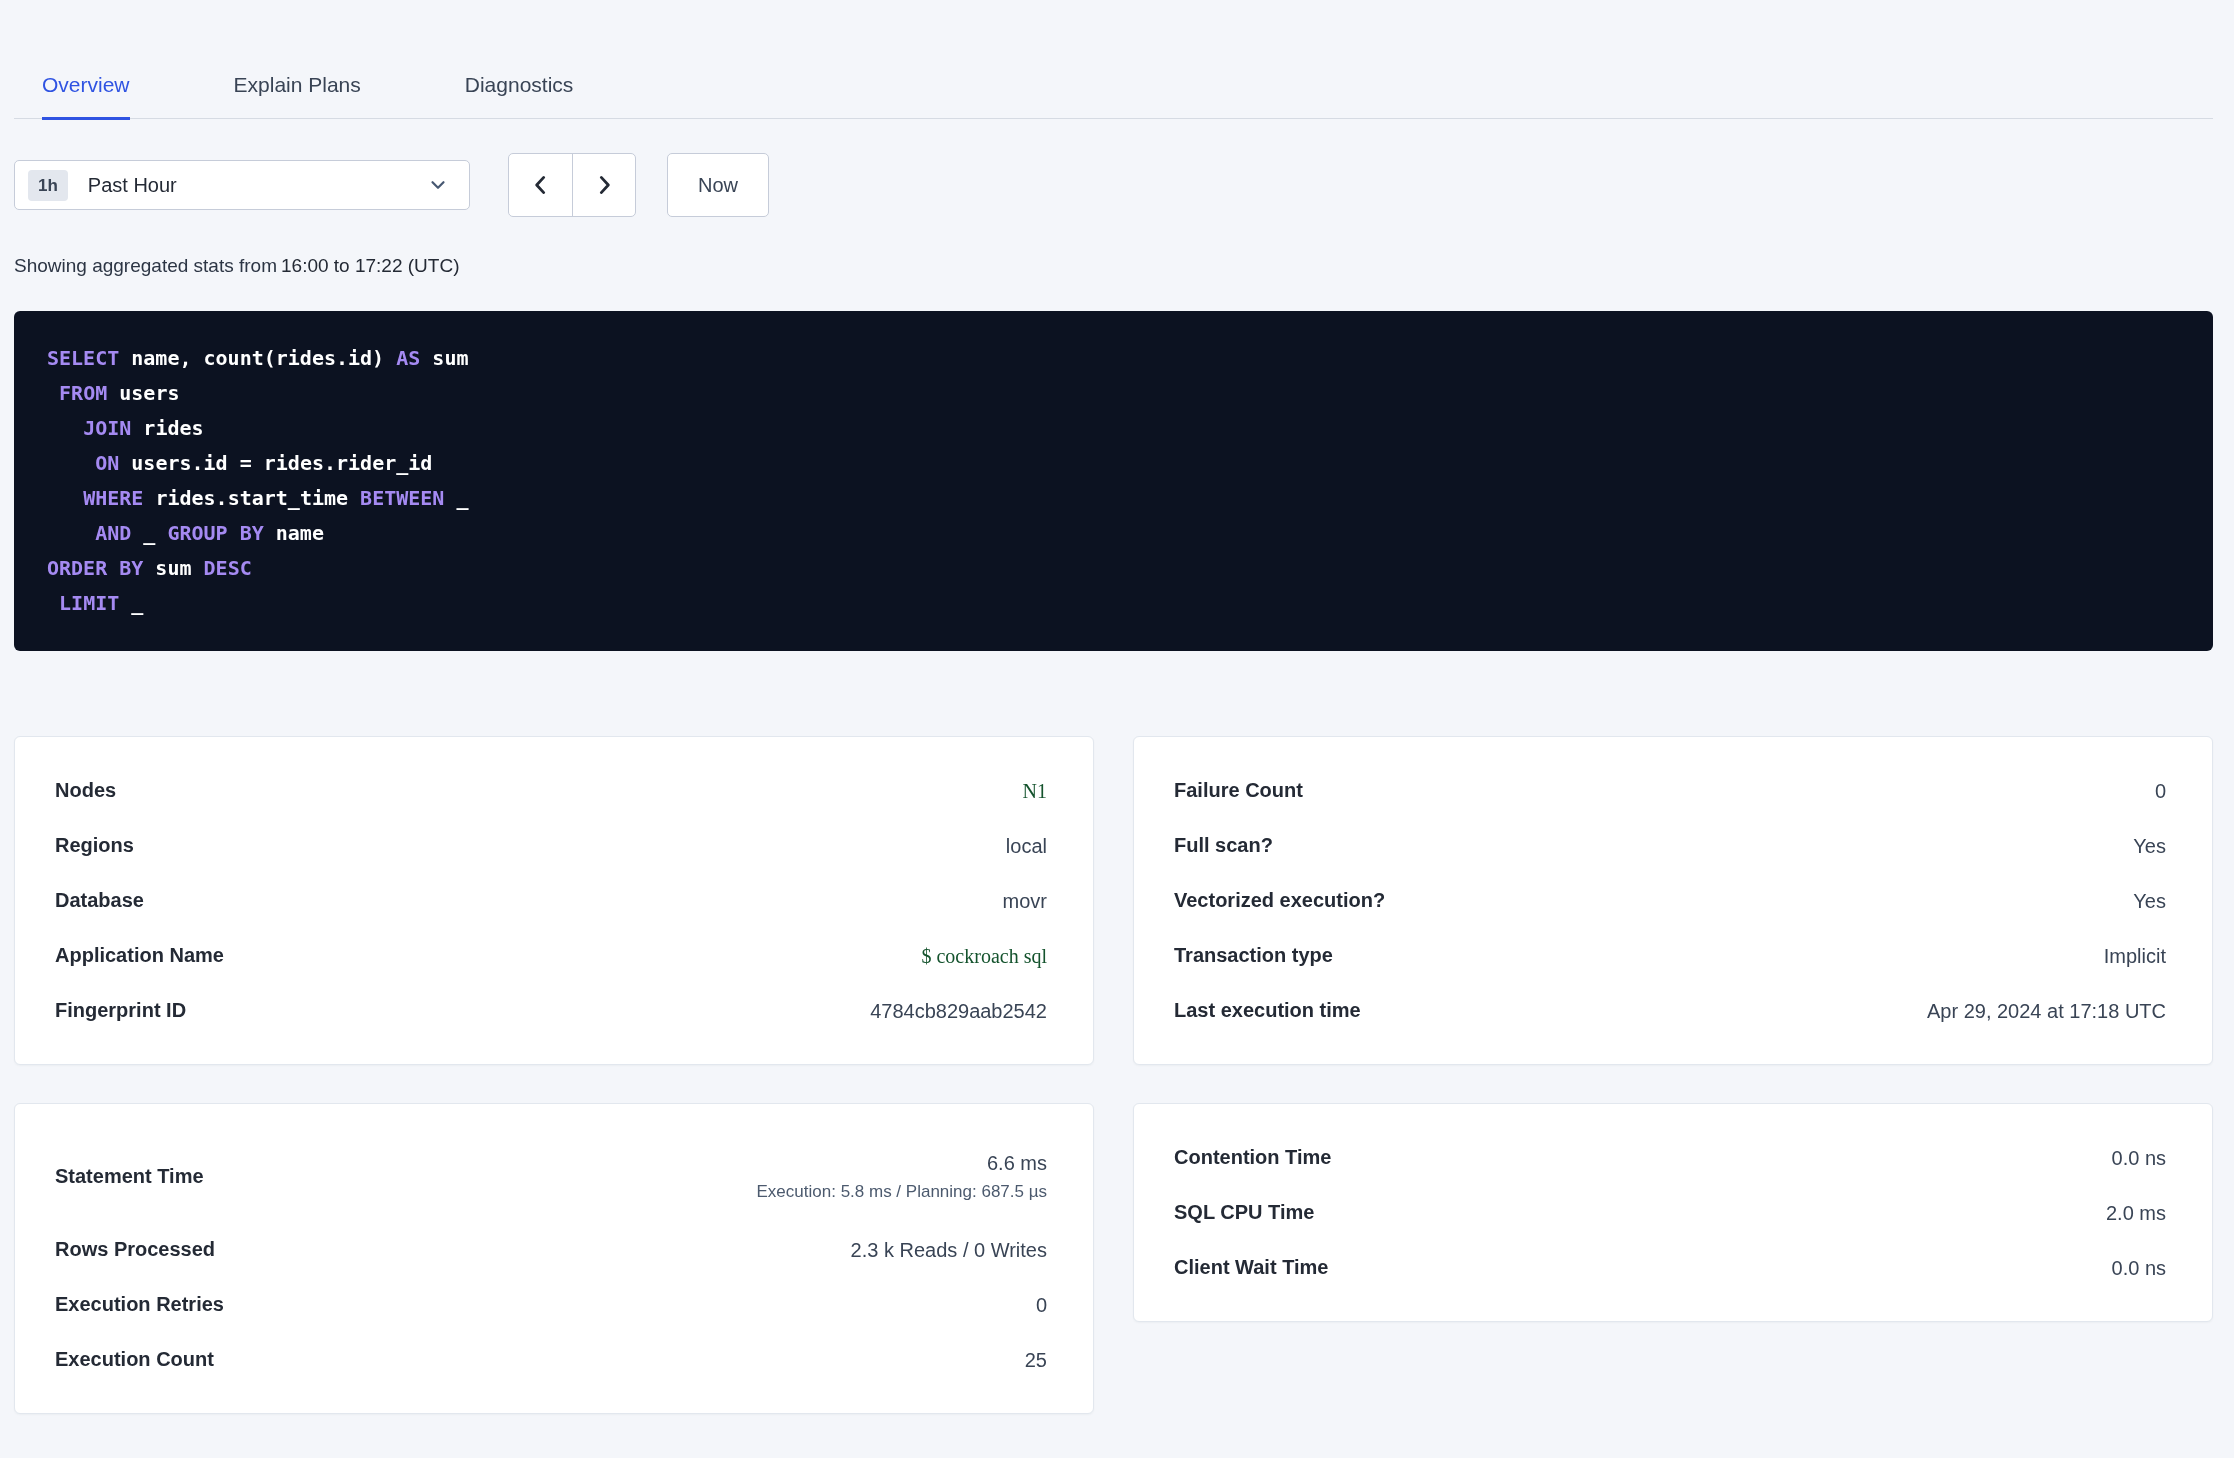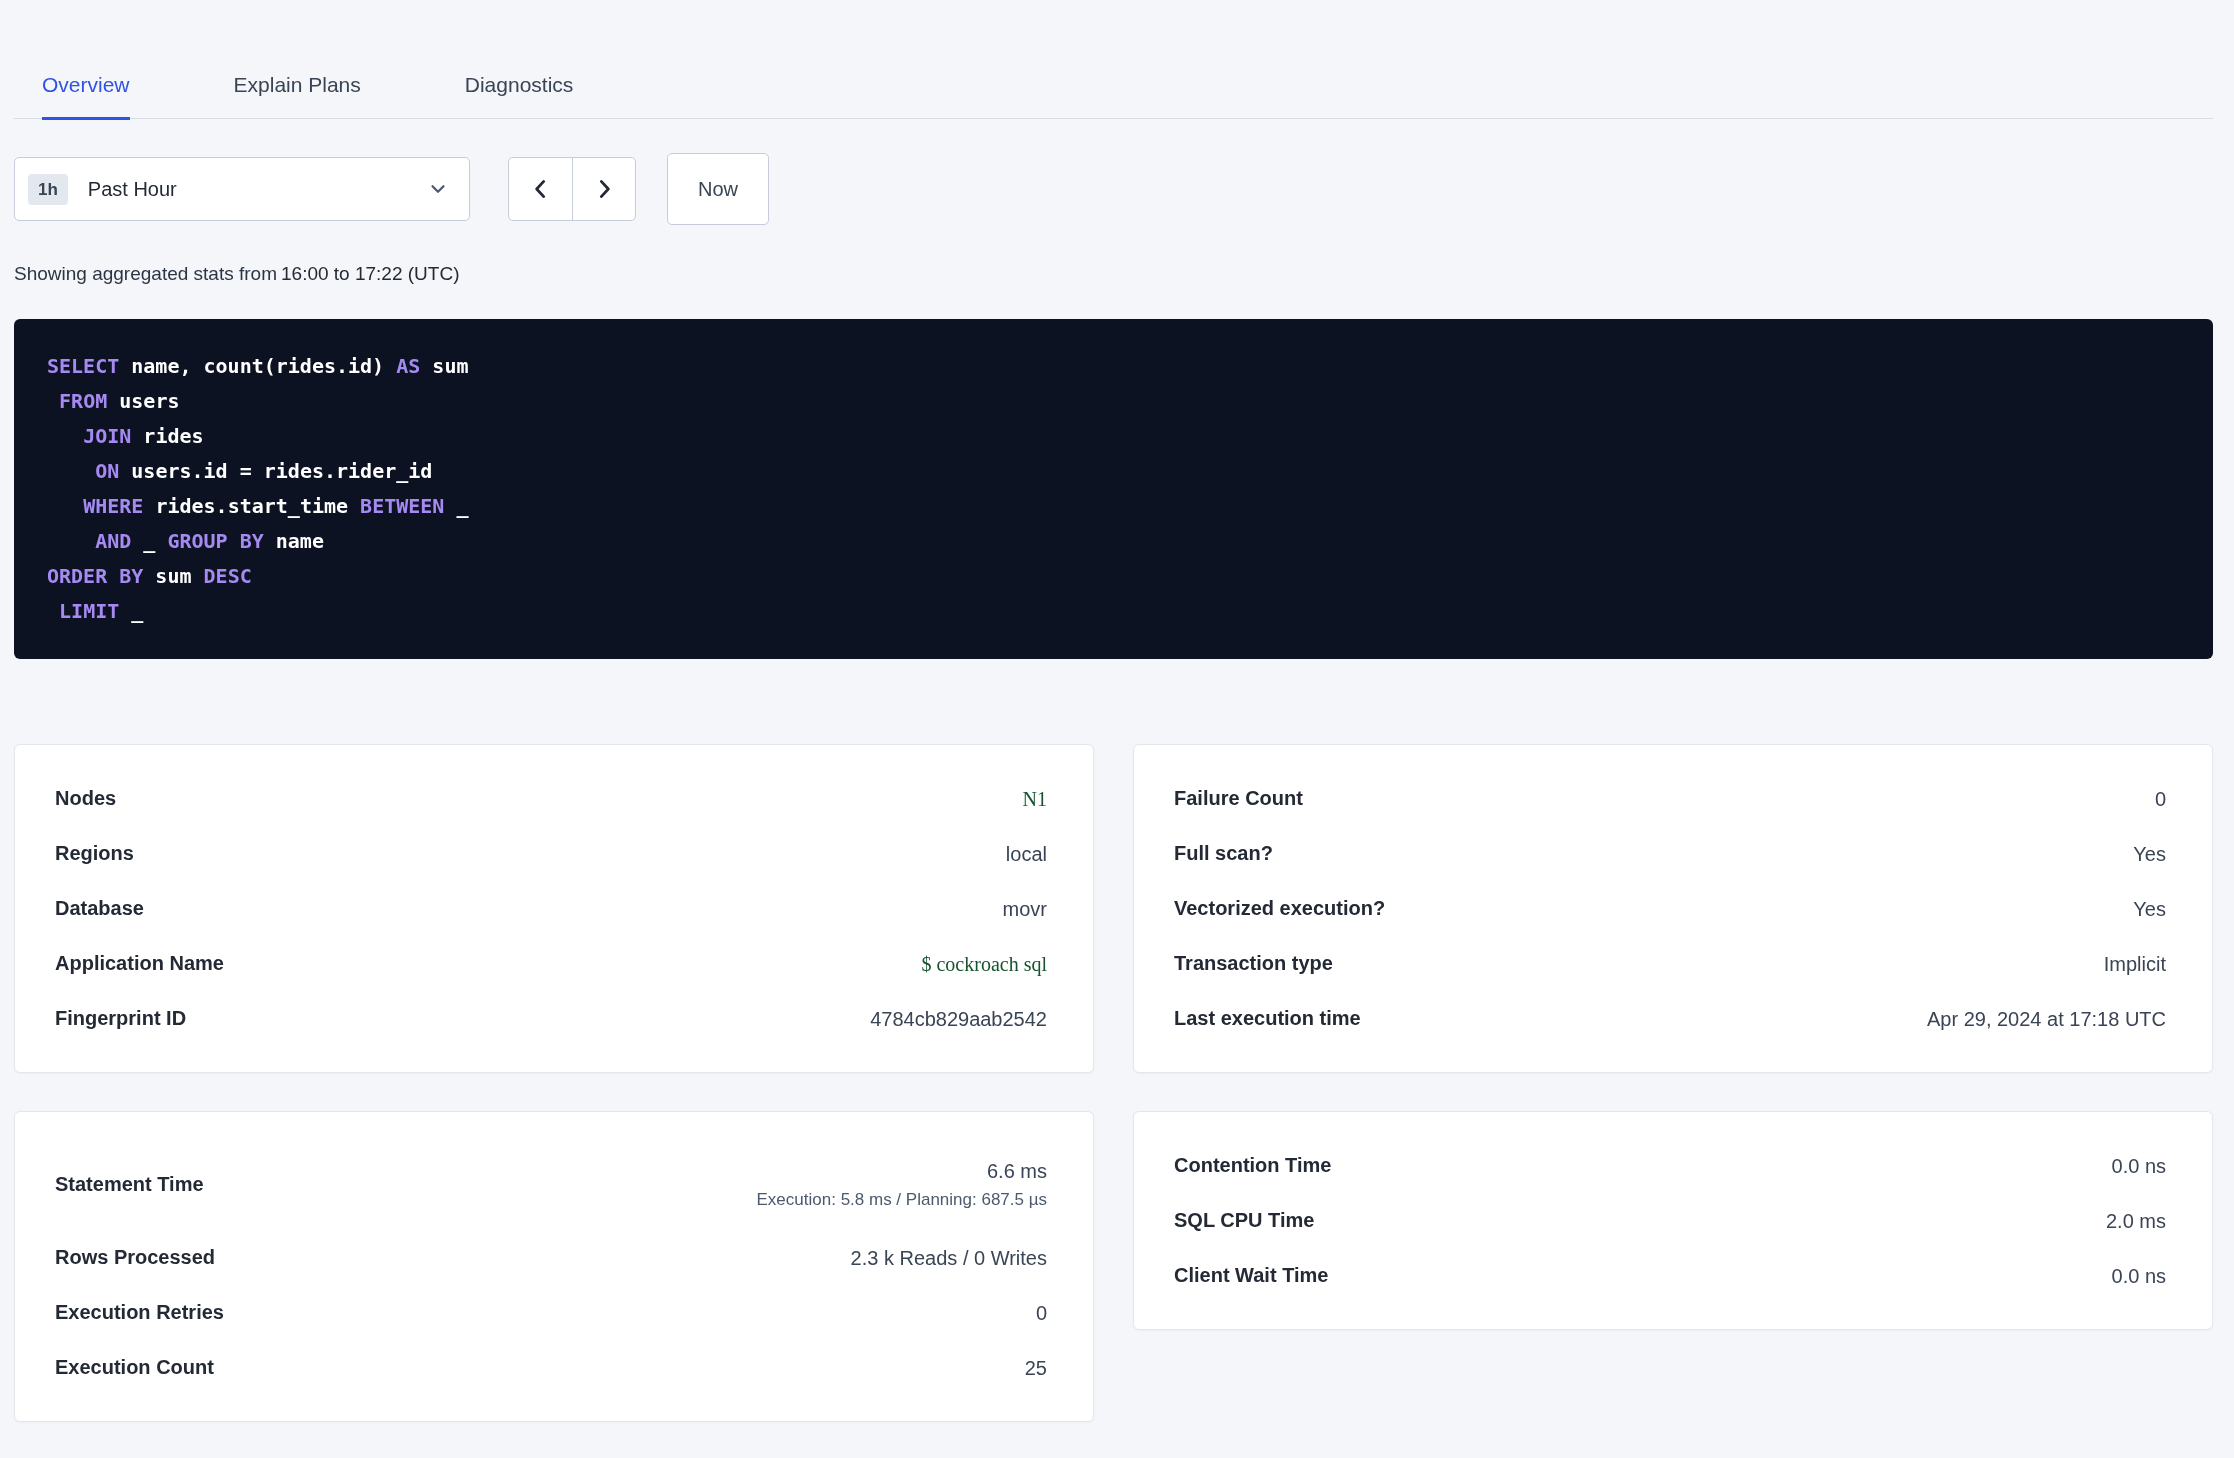--- a/index.html
+++ b/index.html
@@ -17,39 +17,39 @@
   .tabs { display:flex; gap:104px; margin-top:46px; padding-left:28px; border-bottom:1px solid #d6dbe3; }
   .tab {
     font-size:21px; color:#394455; padding-bottom:20px; cursor:pointer;
     border-bottom:3px solid transparent; margin-bottom:-2px;
   }
   .tab.active { color:#2F53E2; border-bottom-color:#2F53E2; }
 
   
   .controls { display:flex; align-items:center; margin-top:34px; }
   .range-select {
-    width:456px; height:64px; background:#fff; border:1px solid #c6ccd9; border-radius:5px;
+    width:456px; height:50px; background:#fff; border:1px solid #c6ccd9; border-radius:5px;
     display:flex; align-items:center; padding:0 20px 0 13px; cursor:pointer;
   }
   .range-badge {
     background:#e3e7ee; border-radius:4px; font-size:17px; font-weight:700;
     color:#394455; padding:7px 10px; line-height:1;
   }
   .range-label { margin-left:20px; font-size:20px; color:#242a35; flex:1; }
   .pager {
     display:flex; margin-left:38px; height:64px; background:#fff;
     border:1px solid #c6ccd9; border-radius:5px; overflow:hidden;
   }
   .pager button {
     width:63px; border:none; background:transparent; cursor:pointer;
     display:flex; align-items:center; justify-content:center;
   }
   .pager button + button { border-left:1px solid #c6ccd9; }
   .now-btn {
-    margin-left:31px; height:72px; padding:0 30px; font-size:20px; color:#394455;
+    margin-left:31px; height:64px; padding:0 30px; font-size:20px; color:#394455;
     background:#fff; border:1px solid #c6ccd9; border-radius:5px; cursor:pointer;
     font-family:inherit;
   }
 
   
   .caption { margin-top:38px; font-size:19px; color:#2c3544; }
   .caption b { font-weight:400; color:#242a35; margin-left:4px; }
 
   
   .sql-box {

